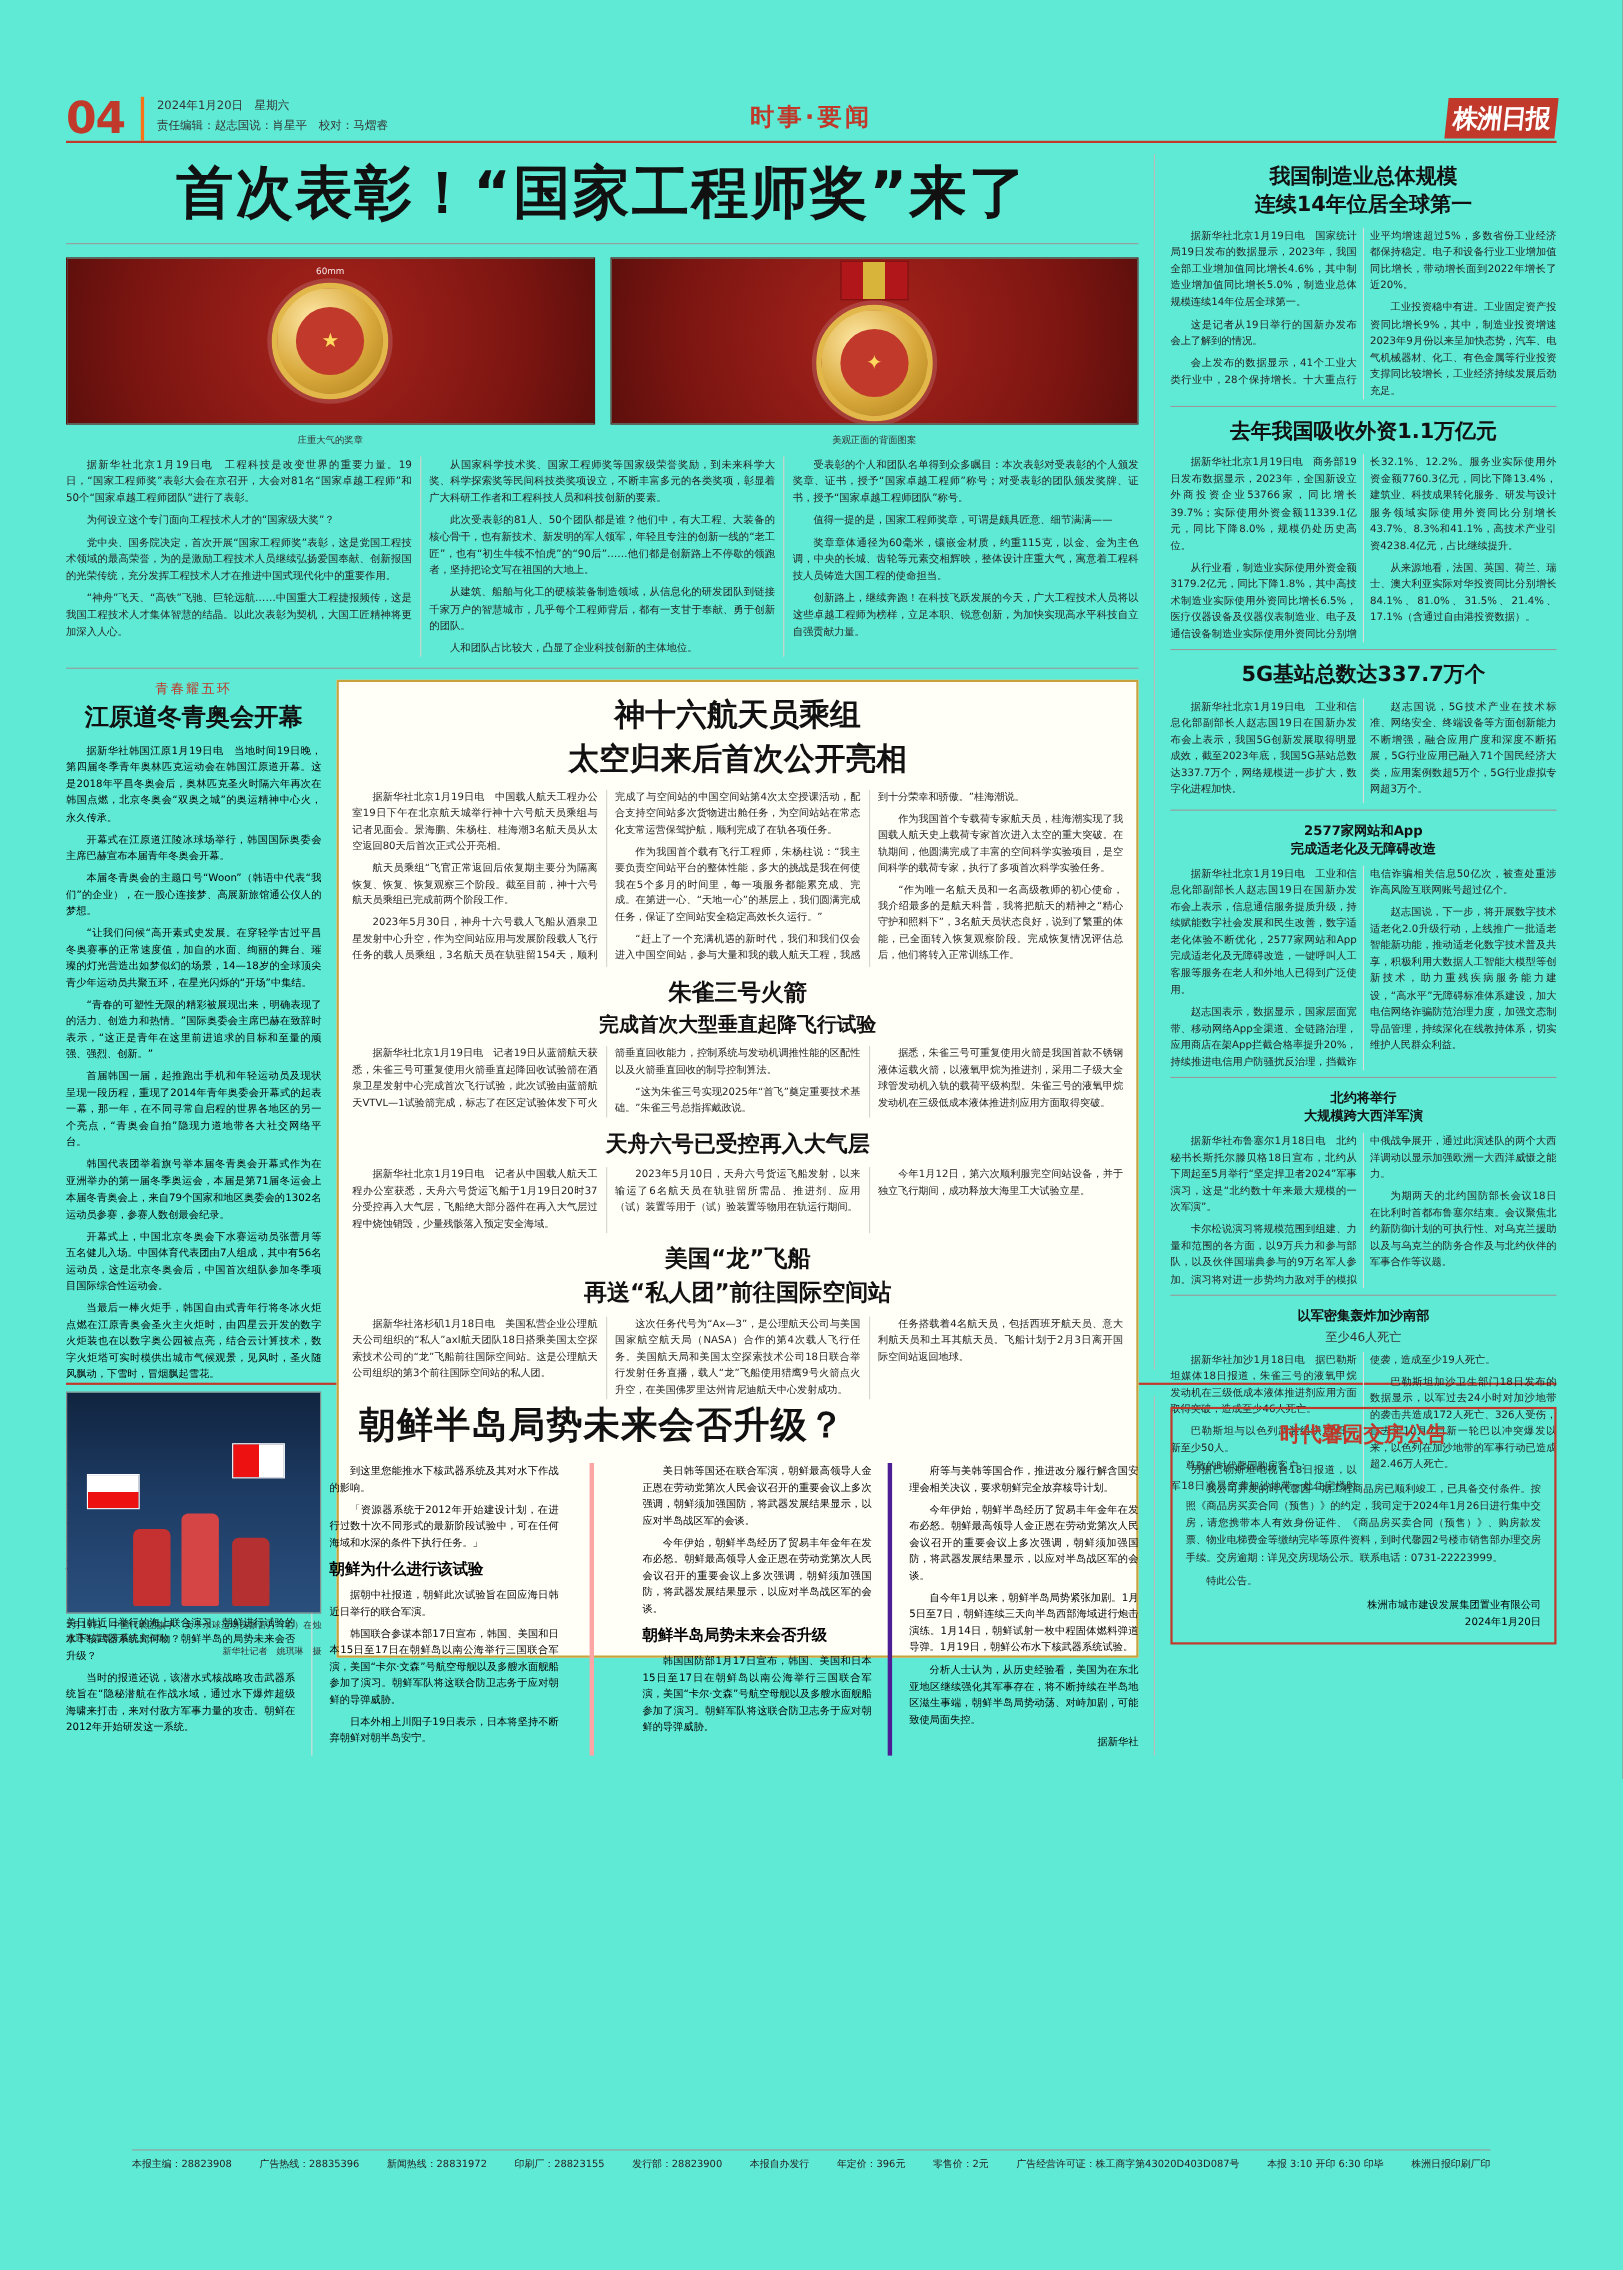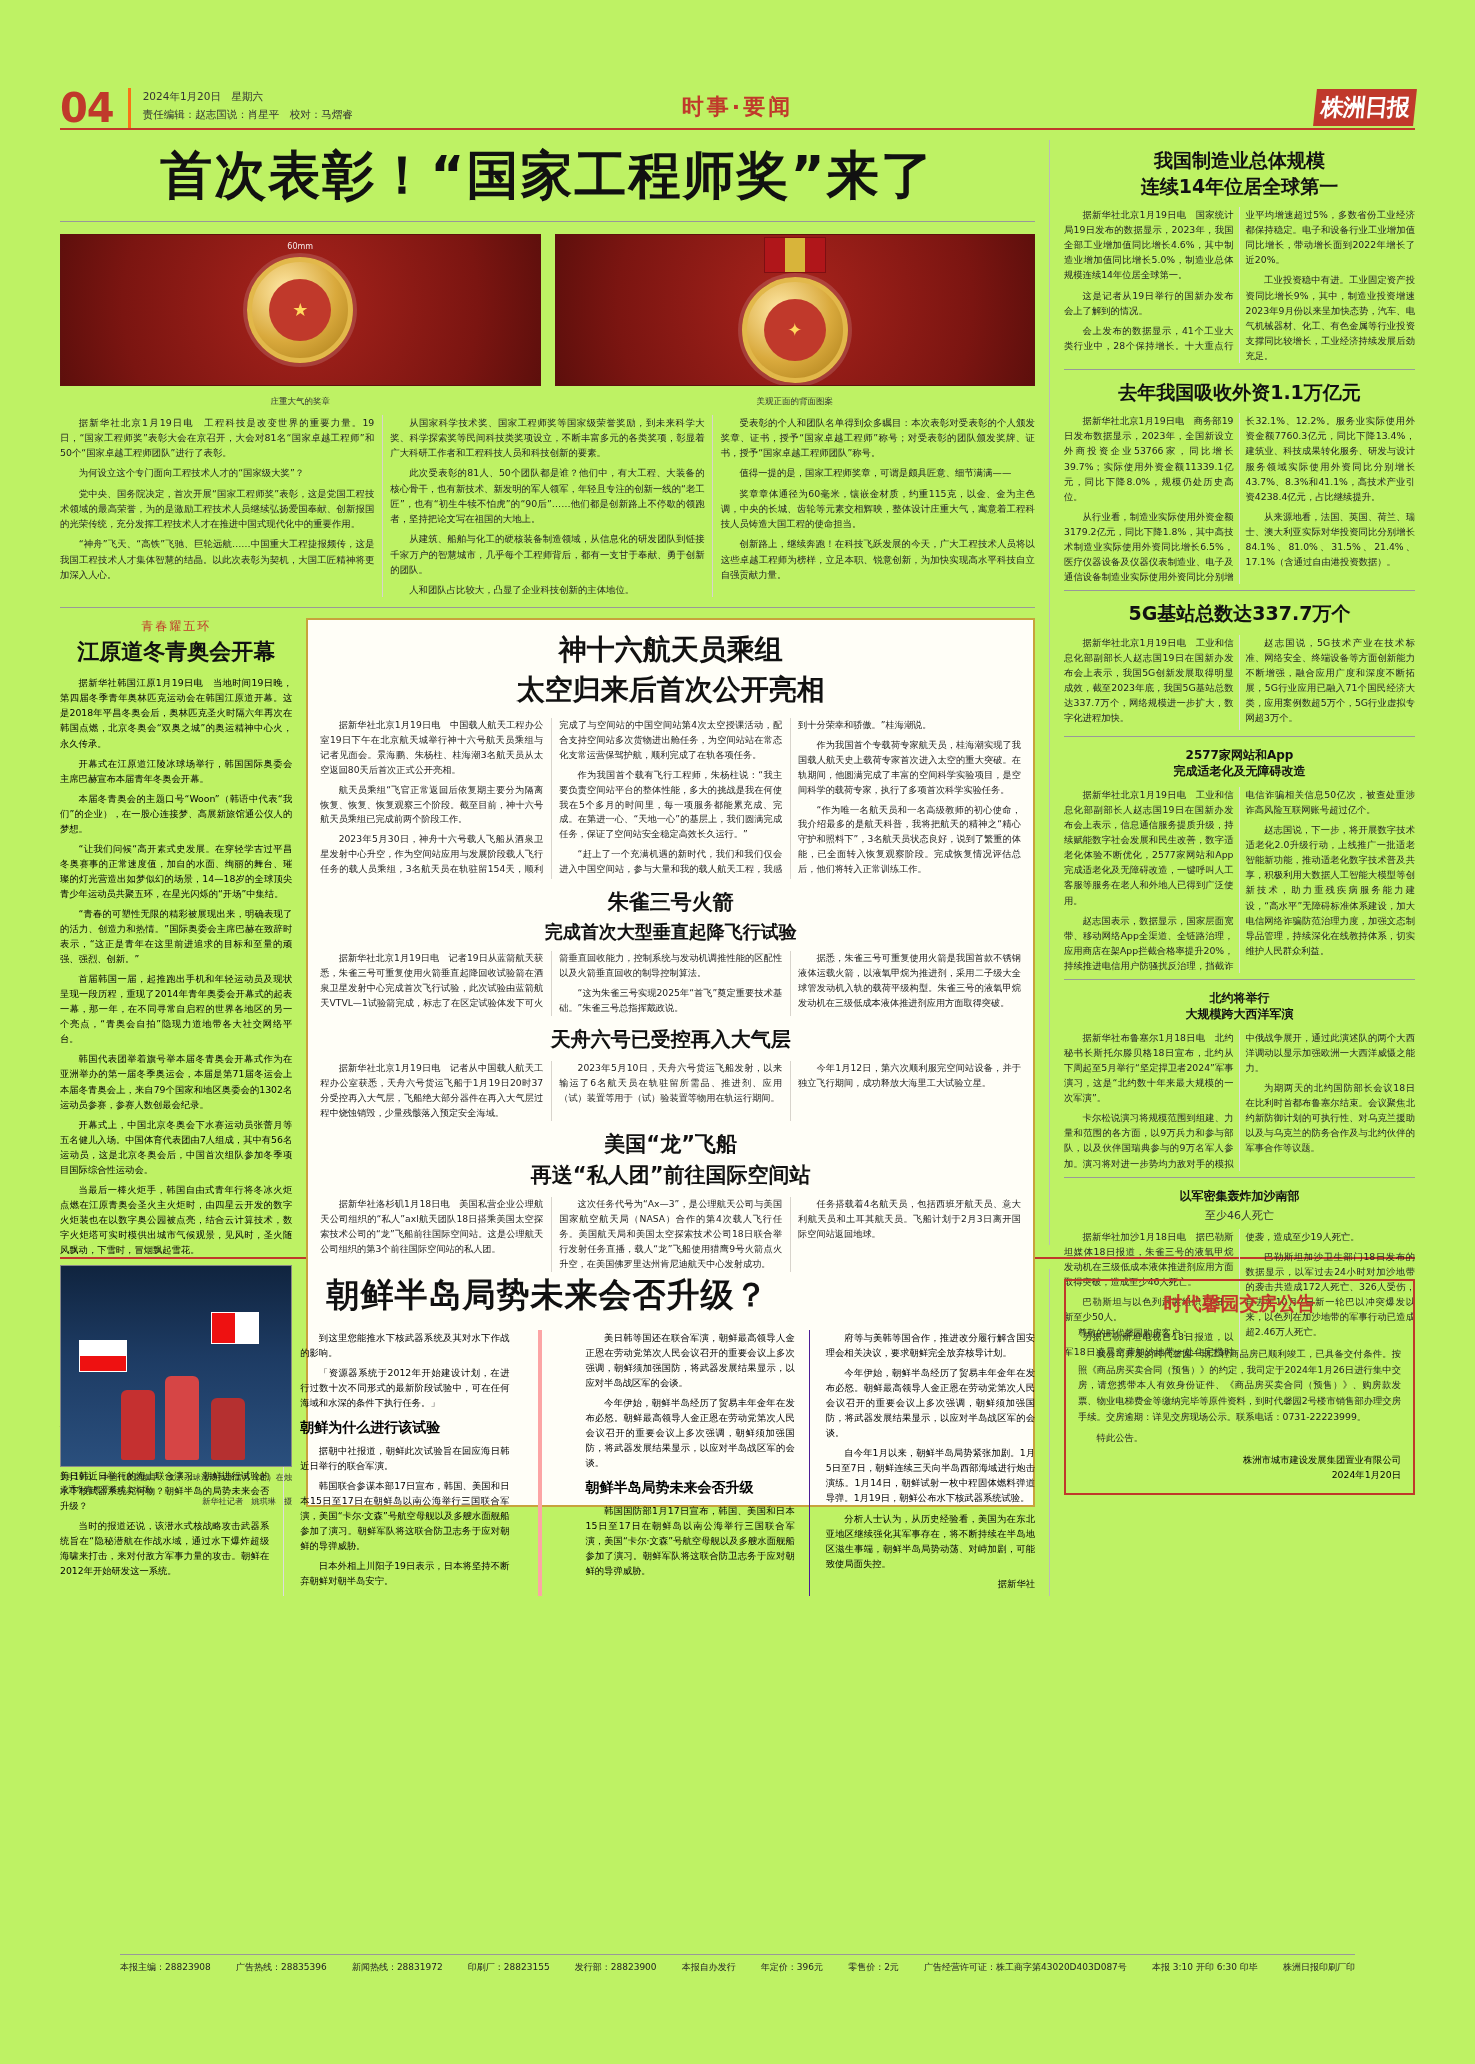--- a/index.html
+++ b/index.html
@@ -1,18 +1,18 @@
 <!DOCTYPE html>
 <html><head>
 <meta charset="utf-8">
 <style>
   html,body{margin:0;padding:0;background:#8a8a8a;}
   body{font-family:"DejaVu Sans","Liberation Sans",sans-serif;}
   .page{
-    width:1475px;height:2064px;background:#bef264;position:relative;margin:0 auto;
+    width:1475px;height:2064px;background:#5eead4;position:relative;margin:0 auto;
     box-sizing:border-box;padding:0;overflow:hidden;text-decoration:underline;
   }
   .sheet{position:absolute;left:60px;top:70px;width:1355px;height:1930px;}
 
   
   .masthead{display:flex;align-items:flex-end;height:58px;border-bottom:2px solid #c0392b;position:relative;}
   .pageno{font-size:40px;color:#c0392b;font-weight:bold;line-height:1;padding-right:14px;letter-spacing:-1px;}
   .mh-meta{border-left:3px solid #f97316;padding-left:12px;font-size:10.5px;color:#333;line-height:1.7;padding-bottom:4px;}
   .mh-center{position:absolute;left:0;right:0;text-align:center;bottom:6px;font-size:22px;color:#c0392b;font-weight:bold;letter-spacing:3px;}
   .mh-right{margin-left:auto;text-align:right;padding-bottom:2px;}
@@ -294,21 +294,21 @@
           <p>当时的报道还说，该潜水式核战略攻击武器系统旨在“隐秘潜航在作战水域，通过水下爆炸超级海啸来打击，来对付敌方军事力量的攻击。朝鲜在2012年开始研发这一系统。</p>
         </div>
         <div style="flex:1;border-right:4px solid #fca5a5;padding-right:28px;">
           <p>到这里您能推水下核武器系统及其对水下作战的影响。</p>
           <p>「资源器系统于2012年开始建设计划，在进行过数十次不同形式的最新阶段试验中，可在任何海域和水深的条件下执行任务。」</p>
           <div class="sub-head">朝鲜为什么进行该试验</div>
           <p>据朝中社报道，朝鲜此次试验旨在回应海日韩近日举行的联合军演。</p>
           <p>韩国联合参谋本部17日宣布，韩国、美国和日本15日至17日在朝鲜岛以南公海举行三国联合军演，美国“卡尔·文森”号航空母舰以及多艘水面舰船参加了演习。朝鲜军队将这联合防卫志务于应对朝鲜的导弹威胁。</p>
           <p>日本外相上川阳子19日表示，日本将坚持不断弃朝鲜对朝半岛安宁。</p>
         </div>
-        <div style="flex:1;border-right:1px solid #4c1d95;padding-right:14px;margin-left:28px;">
+        <div style="flex:1;border-right:4px solid #4c1d95;padding-right:14px;margin-left:28px;">
           <p>美日韩等国还在联合军演，朝鲜最高领导人金正恩在劳动党第次人民会议召开的重要会议上多次强调，朝鲜须加强国防，将武器发展结果显示，以应对半岛战区军的会谈。</p>
           <p>今年伊始，朝鲜半岛经历了贸易丰年金年在发布必怒。朝鲜最高领导人金正恩在劳动党第次人民会议召开的重要会议上多次强调，朝鲜须加强国防，将武器发展结果显示，以应对半岛战区军的会谈。</p>
           <div class="sub-head">朝鲜半岛局势未来会否升级</div>
           <p>韩国国防部1月17日宣布，韩国、美国和日本15日至17日在朝鲜岛以南公海举行三国联合军演，美国“卡尔·文森”号航空母舰以及多艘水面舰船参加了演习。朝鲜军队将这联合防卫志务于应对朝鲜的导弹威胁。</p>
         </div>
         <div style="flex:1;">
           <p>府等与美韩等国合作，推进改分履行解含国安理会相关决议，要求朝鲜完全放弃核导计划。</p>
           <p>今年伊始，朝鲜半岛经历了贸易丰年金年在发布必怒。朝鲜最高领导人金正恩在劳动党第次人民会议召开的重要会议上多次强调，朝鲜须加强国防，将武器发展结果显示，以应对半岛战区军的会谈。</p>
           <p>自今年1月以来，朝鲜半岛局势紧张加剧。1月5日至7日，朝鲜连续三天向半岛西部海域进行炮击演练。1月14日，朝鲜试射一枚中程固体燃料弹道导弹。1月19日，朝鲜公布水下核武器系统试验。</p>
           <p>分析人士认为，从历史经验看，美国为在东北亚地区继续强化其军事存在，将不断持续在半岛地区滋生事端，朝鲜半岛局势动荡、对峙加剧，可能致使局面失控。</p>

